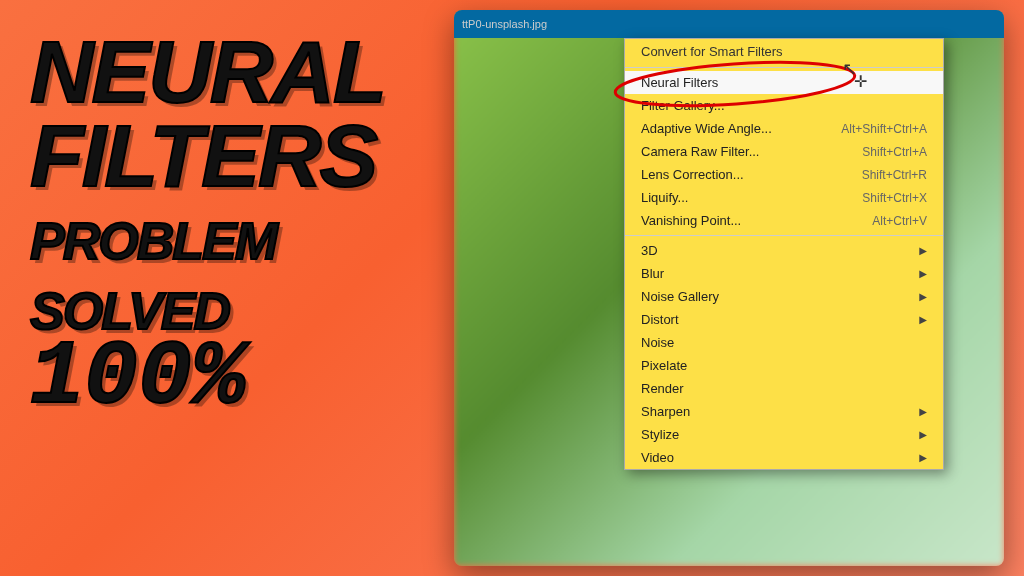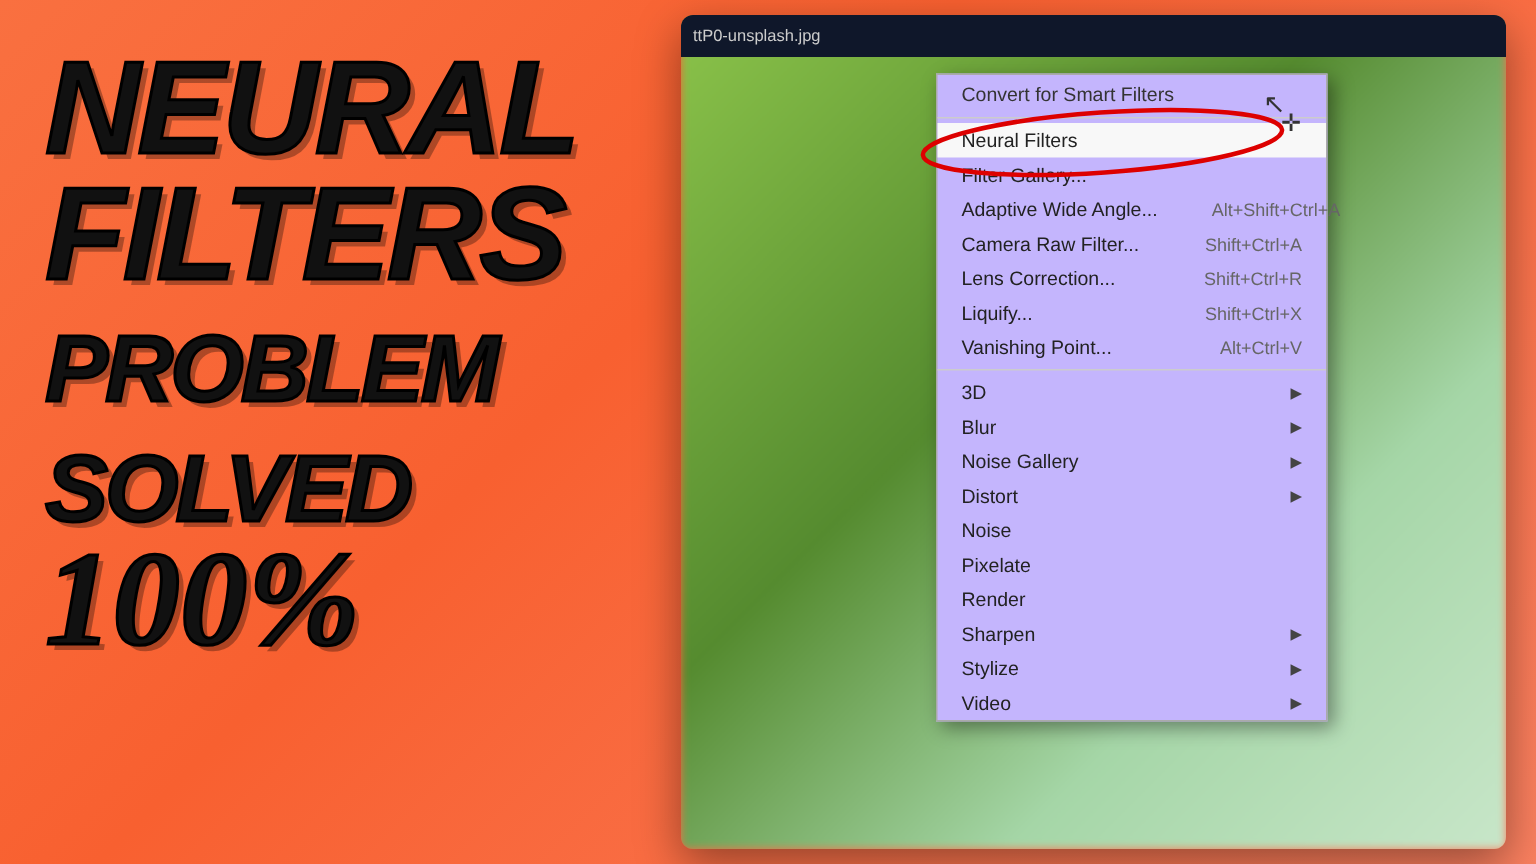--- a/index.html
+++ b/index.html
@@ -28,21 +28,21 @@
       line-height: 0.95;
       text-transform: uppercase;
       font-style: italic;
       letter-spacing: -2px;
       text-shadow: 4px 4px 0px rgba(0,0,0,0.3);
       -webkit-text-stroke: 2px #000;
       font-family: 'Arial Black', Arial, sans-serif;
     }
 
     .subheadline {
-      font-size: 63px;
+      font-size: 52px;
       font-weight: 900;
       color: #111;
       line-height: 0.95;
       text-transform: uppercase;
       font-style: italic;
       letter-spacing: -2px;
       text-shadow: 4px 4px 0px rgba(0,0,0,0.3);
       -webkit-text-stroke: 2px #000;
       font-family: 'Arial Black', Arial, sans-serif;
       margin-top: 20px;
@@ -50,21 +50,21 @@
 
     .percent {
       font-size: 90px;
       font-weight: 900;
       color: #111;
       line-height: 0.95;
       text-transform: uppercase;
       font-style: italic;
       text-shadow: 4px 4px 0px rgba(0,0,0,0.3);
       -webkit-text-stroke: 2px #000;
-      font-family: Liberation Serif, serif;
+      font-family: Liberation Mono, monospace;
     }
 
     
     .right-panel {
       position: absolute;
       right: 20px;
       top: 10px;
       width: 550px;
       height: 556px;
       border-radius: 8px;
@@ -78,41 +78,41 @@
       top: 0; left: 0; right: 0; bottom: 0;
       background: linear-gradient(135deg, #8bc34a 0%, #558b2f 40%, #a5d6a7 70%, #c8e6c9 100%);
       filter: blur(3px);
     }
 
     
     .ps-topbar {
       position: absolute;
       top: 0; left: 0; right: 0;
       height: 28px;
-      background: #0f172a;
+      background: #0369a1;
       z-index: 10;
       display: flex;
       align-items: center;
       padding: 0 8px;
       font-size: 11px;
       color: #ccc;
     }
 
     .ps-filename {
       color: #ccc;
       font-size: 11px;
     }
 
     
     .context-menu {
       position: absolute;
-      top: 39px;
+      top: 28px;
       left: 170px;
-      width: 261px;
-      background: #c4b5fd;
+      width: 320px;
+      background: #fde047;
       border: 1px solid #aaa;
       box-shadow: 4px 4px 12px rgba(0,0,0,0.4);
       z-index: 20;
       font-family: 'Segoe UI', Arial, sans-serif;
       font-size: 13px;
     }
 
     .menu-item {
       display: flex;
       align-items: center;

